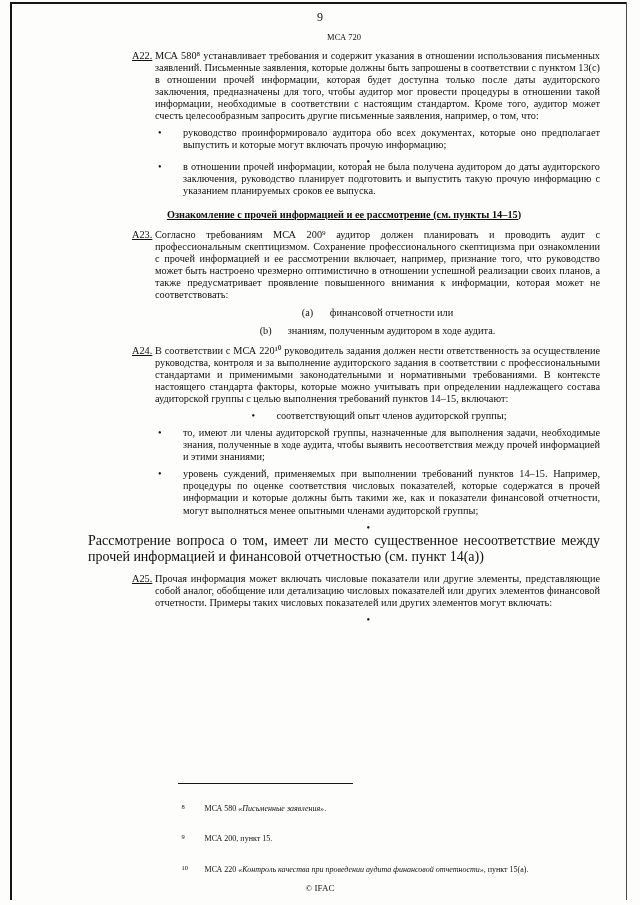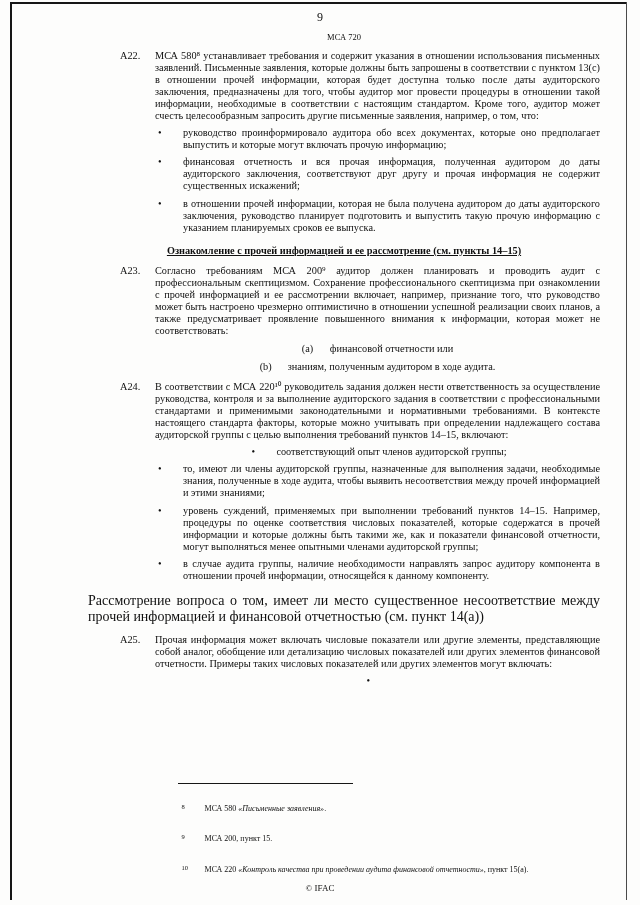--- a/index.html
+++ b/index.html
@@ -27,21 +27,21 @@
   .doc-code { text-align: right; font-size: 8.5px; margin-top: 7px; }
 
   .numbered {
     margin-top: 8px;
     position: relative;
     padding-left: 67px;
     text-align: justify;
     font-size: 10.3px;
     line-height: 1.17;
   }
-  .num-label { position: absolute; left: 32px; top: 0; }
+  .num-label { position: absolute; left: 44px; top: 0; text-decoration: underline; }
 
   .bullet {
     margin-top: 5px;
     position: relative;
     padding-left: 95px;
     text-align: justify;
     font-size: 10.3px;
     line-height: 1.17;
   }
   .bullet .dot { position: absolute; left: 70px; top: 0; }
@@ -101,21 +101,20 @@
       <span class="num-label">A22.</span>
       <span>МСА 580⁸ устанавливает требования и содержит указания в отношении использования письменных заявлений. Письменные заявления, которые должны быть запрошены в соответствии с пунктом 13(с) в отношении прочей информации, которая будет доступна только после даты аудиторского заключения, предназначены для того, чтобы аудитор мог провести процедуры в отношении такой информации, необходимые в соответствии с настоящим стандартом. Кроме того, аудитор может счесть целесообразным запросить другие письменные заявления, например, о том, что:</span>
     </div>
 
     <div class="bullet">
       <span class="dot">•</span>
       <span>руководство проинформировало аудитора обо всех документах, которые оно предполагает выпустить и которые могут включать прочую информацию;</span>
     </div>
     <div class="bullet">
       <span class="dot">•</span>
-      <span>финансовая отчетность и вся прочая информация, полученная аудитором до даты аудиторского заключения, соответствуют друг другу и прочая информация не содержит существенных искажений;</span>
     </div>
     <div class="bullet">
       <span class="dot">•</span>
       <span>в отношении прочей информации, которая не была получена аудитором до даты аудиторского заключения, руководство планирует подготовить и выпустить такую прочую информацию с указанием планируемых сроков ее выпуска.</span>
     </div>
 
     <div class="heading">Ознакомление с прочей информацией и ее рассмотрение (см. пункты 14–15)</div>
 
     <div class="numbered">
       <span class="num-label">A23.</span>
@@ -143,21 +142,20 @@
     <div class="bullet">
       <span class="dot">•</span>
       <span>то, имеют ли члены аудиторской группы, назначенные для выполнения задачи, необходимые знания, полученные в ходе аудита, чтобы выявить несоответствия между прочей информацией и этими знаниями;</span>
     </div>
     <div class="bullet">
       <span class="dot">•</span>
       <span>уровень суждений, применяемых при выполнении требований пунктов 14–15. Например, процедуры по оценке соответствия числовых показателей, которые содержатся в прочей информации и которые должны быть такими же, как и показатели финансовой отчетности, могут выполняться менее опытными членами аудиторской группы;</span>
     </div>
     <div class="bullet">
       <span class="dot">•</span>
-      <span>в случае аудита группы, наличие необходимости направлять запрос аудитору компонента в отношении прочей информации, относящейся к данному компоненту.</span>
     </div>
 
     <div class="subpara">Рассмотрение вопроса о том, имеет ли место существенное несоответствие между прочей информацией и финансовой отчетностью (см. пункт 14(а))</div>
 
     <div class="numbered">
       <span class="num-label">A25.</span>
       <span>Прочая информация может включать числовые показатели или другие элементы, представляющие собой аналог, обобщение или детализацию числовых показателей или других элементов финансовой отчетности. Примеры таких числовых показателей или других элементов могут включать:</span>
     </div>
 
     <div class="bullet">

